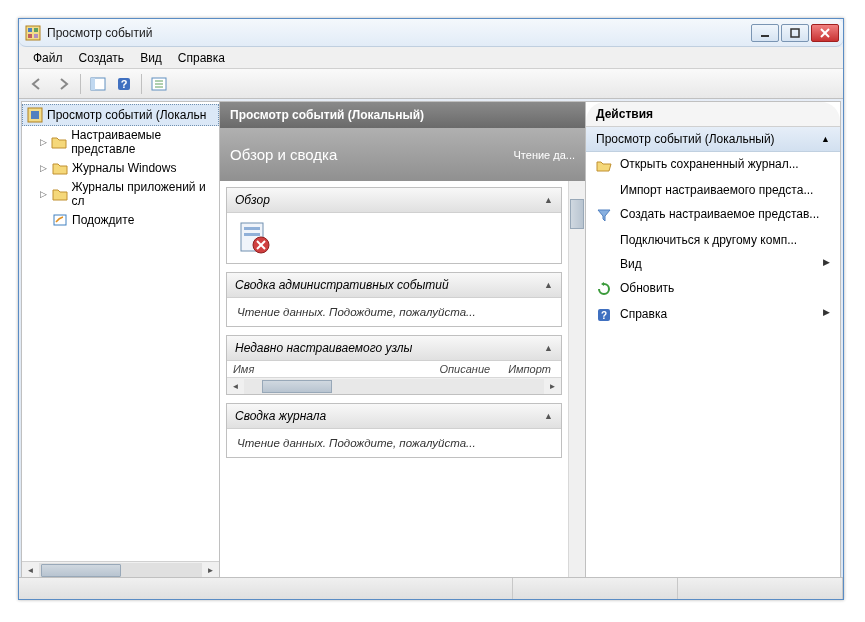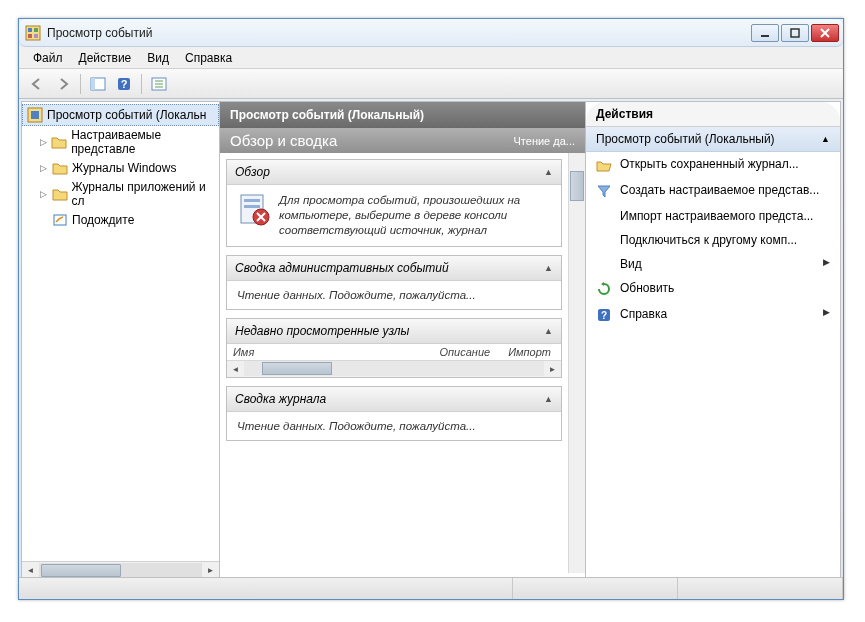--- a/index.html
+++ b/index.html
@@ -39,21 +39,21 @@
 .tree-item .ticon, .tree-root .ticon { width: 16px; height: 16px; margin-right: 4px; display: flex; align-items: center; justify-content: center; flex-shrink: 0; }
 .tree-scroll { position: absolute; bottom: 0; left: 0; right: 0; height: 17px; background: #f0f0f0; border-top: 1px solid #d0d0d0; display: flex; align-items: center; padding: 0 17px; }
 .tree-scroll .track { flex: 1; background: #e0e0e0; height: 15px; position: relative; }
 .tree-scroll .thumb { position: absolute; left: 2px; width: 80px; height: 13px; top: 1px; background: linear-gradient(to bottom, #d0d8e0, #b8c4d0); border: 1px solid #98a8b8; border-radius: 1px; }
 .tree-scroll .arrow { position: absolute; width: 17px; height: 17px; top: 0; display: flex; align-items: center; justify-content: center; font-size: 8px; color: #555; }
 .tree-scroll .arrow.l { left: 0; }
 .tree-scroll .arrow.r { right: 0; }
 
 
 .center-header { background: linear-gradient(to bottom, #8a8a8a, #6a6a6a); color: #fff; padding: 6px 10px; font-weight: bold; font-size: 12px; }
-.center-banner { background: linear-gradient(to bottom, #b0b0b0, #909090); color: #fff; padding: 4px 10px; display: flex; justify-content: space-between; align-items: center; font-size: 15px; }
+.center-banner { background: linear-gradient(to bottom, #b0b0b0, #909090); color: #fff; padding: 18px 10px; display: flex; justify-content: space-between; align-items: center; font-size: 15px; }
 .center-body { padding: 6px; overflow: hidden; position: relative; height: calc(100% - 56px); }
 
 .section { margin-bottom: 8px; border: 1px solid #c0c0c0; }
 .section-header { background: linear-gradient(to bottom, #f8f8f8, #e0e0e0); padding: 5px 8px; display: flex; justify-content: space-between; align-items: center; cursor: pointer; border-bottom: 1px solid #d0d0d0; }
 .section-header .chev { font-size: 9px; color: #555; }
 .section-body { padding: 8px 10px; background: #fff; color: #333; font-size: 11.5px; }
 .overview-row { display: flex; gap: 8px; }
 .overview-row .bigicon { width: 34px; height: 34px; flex-shrink: 0; }
 .overview-row .txt { line-height: 1.3; }
 
@@ -117,21 +117,21 @@
           <svg width="10" height="10">
             <line x1="1" y1="1" x2="9" y2="9" stroke="#fff" stroke-width="2"></line>
             <line x1="9" y1="1" x2="1" y2="9" stroke="#fff" stroke-width="2"></line>
           </svg>
         </div>
     </div>
   </div>
 
   <div class="menubar">
     <div class="menuitem">Файл</div>
-    <div class="menuitem">Действие</div>
+    <div class="menuitem">Создать</div>
     <div class="menuitem">Вид</div>
     <div class="menuitem">Справка</div>
   </div>
 
   <div class="toolbar">
     <div class="tbtn">
         <svg width="14" height="14">
           <path d="M9 2 L3 7 L9 12" fill="none" stroke="#888" stroke-width="2"></path>
         </svg>
       </div>
@@ -246,36 +246,35 @@
                 <div class="bigicon">
                   <svg width="34" height="34">
                       <rect x="4" y="2" width="22" height="28" fill="#f0f4fa" stroke="#7090b0"></rect>
                       <rect x="7" y="6" width="16" height="3" fill="#90b0d8"></rect>
                       <rect x="7" y="12" width="16" height="3" fill="#90b0d8"></rect>
                       <circle cx="24" cy="24" r="8" fill="#d04040" stroke="#902020"></circle>
                       <line x1="20" y1="20" x2="28" y2="28" stroke="#fff" stroke-width="2"></line>
                       <line x1="28" y1="20" x2="20" y2="28" stroke="#fff" stroke-width="2"></line>
                     </svg>
                 </div>
-                <div class="txt">Для просмотра событий, произошедших на компьютере, выберите в дереве консоли соответствующий источник, журнал</div>
               </div>
             </div>
           </div>
 
           <div class="section">
             <div class="section-header">
               <span>Сводка административных событий</span>
               <span class="chev">▲</span>
             </div>
             <div class="section-body">Чтение данных. Подождите, пожалуйста...</div>
           </div>
 
           <div class="section">
             <div class="section-header">
-              <span>Недавно просмотренные узлы</span>
+              <span>Недавно настраиваемого узлы</span>
               <span class="chev">▲</span>
             </div>
             <div class="cols">
               <span>Имя</span>
               <span style="margin-left:auto;margin-right:18px">Описание</span>
               <span style="margin-right:4px">Импорт</span>
             </div>
             <div class="mini-scroll">
               <div class="arrow l">◄</div>
               <div class="track">
@@ -305,30 +304,30 @@
       </div>
 
       <div class="action-item">
         <span class="aicon">
             <svg width="16" height="14">
               <path d="M1 4 L5 4 L7 6 L15 6 L13 13 L1 13 Z" fill="#f5d87a" stroke="#c09030"></path>
             </svg>
           </span>
         <span class="alabel">Открыть сохраненный журнал...</span>
       </div>
+      <div class="action-item indent">
+        <span class="alabel">Импорт настраиваемого предста...</span>
+      </div>
       <div class="action-item">
         <span class="aicon">
             <svg width="14" height="14">
               <path d="M1 2 L13 2 L8 8 L8 13 L6 11 L6 8 Z" fill="#88b0e0" stroke="#5080c0"></path>
             </svg>
           </span>
         <span class="alabel">Создать настраиваемое представ...</span>
-      </div>
-      <div class="action-item indent">
-        <span class="alabel">Импорт настраиваемого предста...</span>
       </div>
       <div class="action-item indent">
         <span class="alabel">Подключиться к другому комп...</span>
       </div>
       <div class="action-item indent">
         <span class="alabel">Вид</span>
         <span class="submenu">▶</span>
       </div>
       <div class="action-item">
         <span class="aicon">

